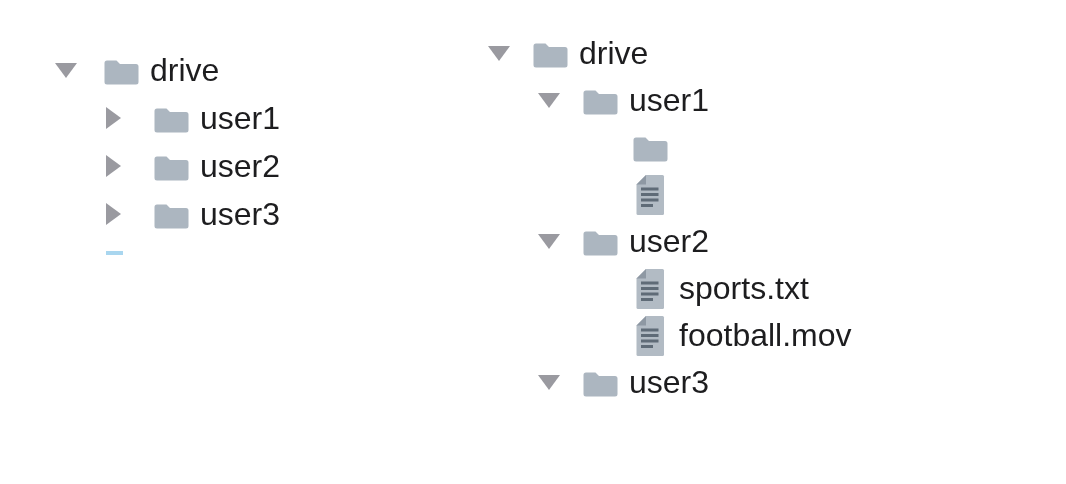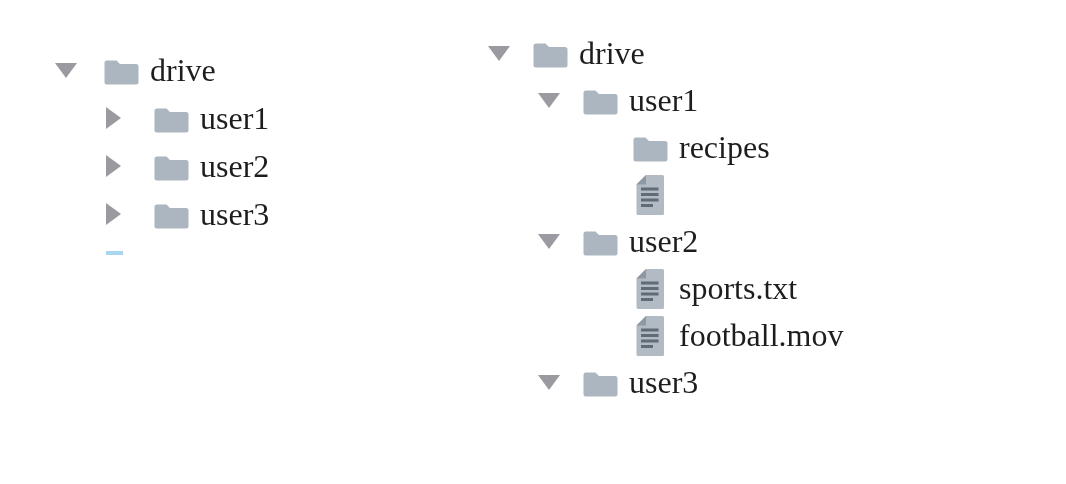--- a/index.html
+++ b/index.html
@@ -1,18 +1,18 @@
 <!DOCTYPE html>
 <html><head>
 <meta charset="utf-8">
 <style>
   html,body{margin:0;padding:0;background:#ffffff;}
   .canvas{
     position:relative;width:856px;height:484px;background:#ffffff;overflow:hidden;
-    font-family:Liberation Serif, serif;
+    font-family:Liberation Sans, sans-serif;
   }
   .tree{position:absolute;display:flex;flex-direction:column;}
   .tree-left{left:55px;top:46px;}
   .tree-right{left:488px;top:30px;}
   .tree-left .row{height:48px;}
   .tree-right .row{height:47px;}
   .row{display:flex;align-items:center;}
   .row.lvl1{margin-left:50px;}
   .row.lvl2{margin-left:100px;}
   .slot{width:48px;flex:none;display:flex;align-items:center;}
@@ -124,21 +124,20 @@
         </span>
         <span class="label">user1</span>
       </div>
       <div class="row lvl2">
         <span class="slot"></span>
         <span class="icon">
           <svg width="36" height="29" viewBox="0 0 36 29">
             <path d="M1.5 7 A2.5 2.5 0 0 1 4 4.5 L13.5 4.5 L17 8 L33 8 A2.5 2.5 0 0 1 35.5 10.5 L35.5 26 A2.5 2.5 0 0 1 33 28.5 L4 28.5 A2.5 2.5 0 0 1 1.5 26 Z" fill="#acb6c0"></path>
           </svg>
         </span>
-        <span class="label">recipes</span>
       </div>
       <div class="row lvl2">
         <span class="slot"></span>
         <span class="icon">
           <svg width="30" height="42" viewBox="0 0 30 42">
             <path d="M11 1 L27.5 1 Q29 1 29 2.5 L29 39.5 Q29 41 27.5 41 L3 41 Q1.5 41 1.5 39.5 L1.5 10.5 Z" fill="#b2bbc4"></path>
             <polygon points="11,1 11,10.5 1.5,10.5" fill="#8e98a3"></polygon>
             <rect x="6" y="13.5" width="17.5" height="3" fill="#5f6b77"></rect>
             <rect x="6" y="19" width="17.5" height="3" fill="#5f6b77"></rect>
             <rect x="6" y="24.5" width="17.5" height="3" fill="#5f6b77"></rect>

